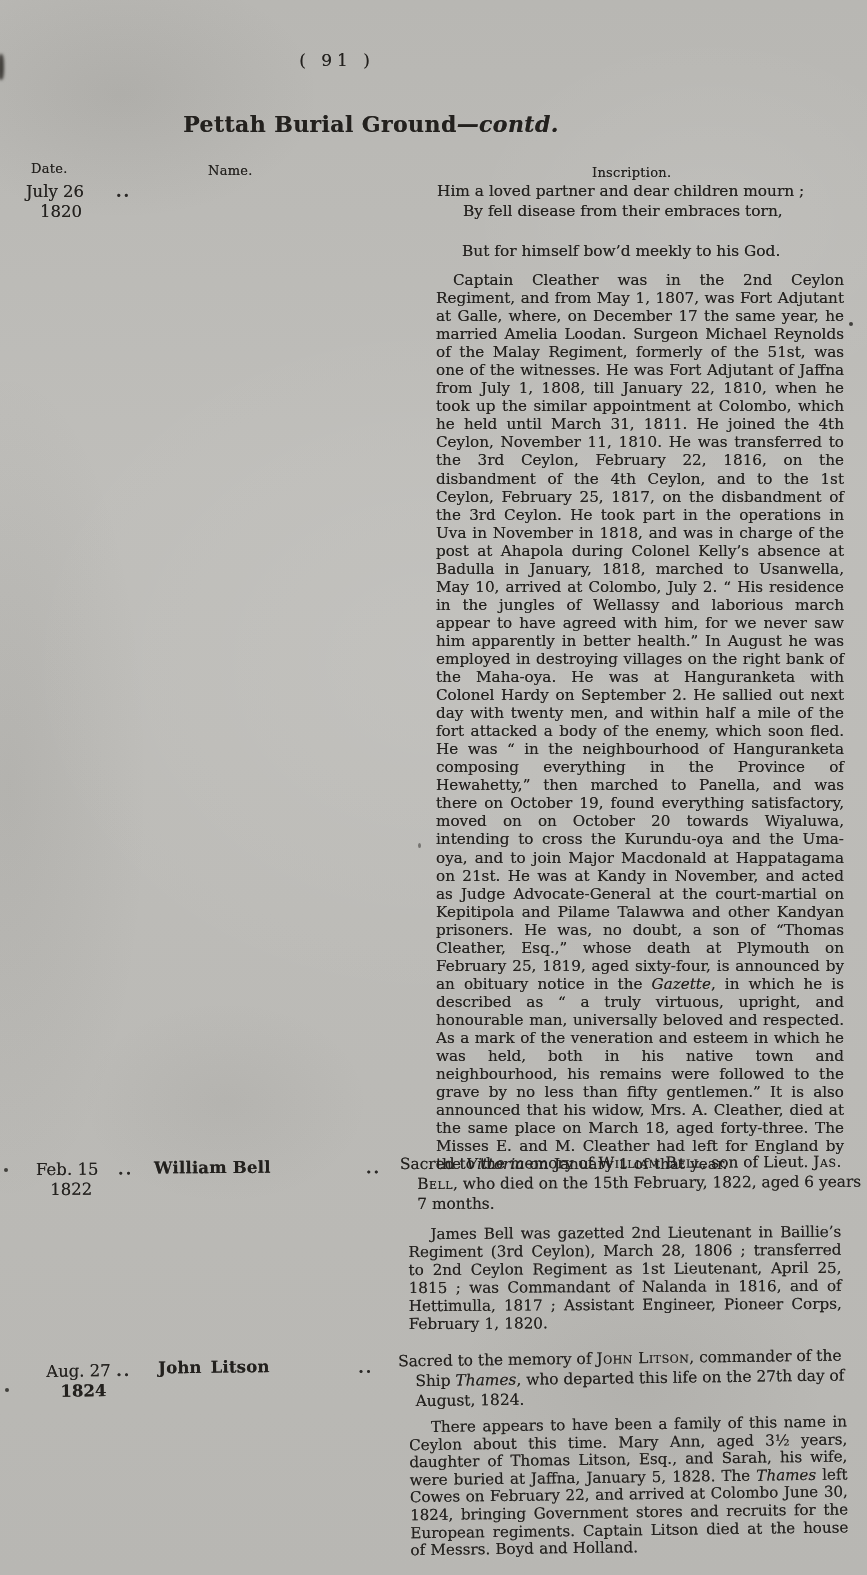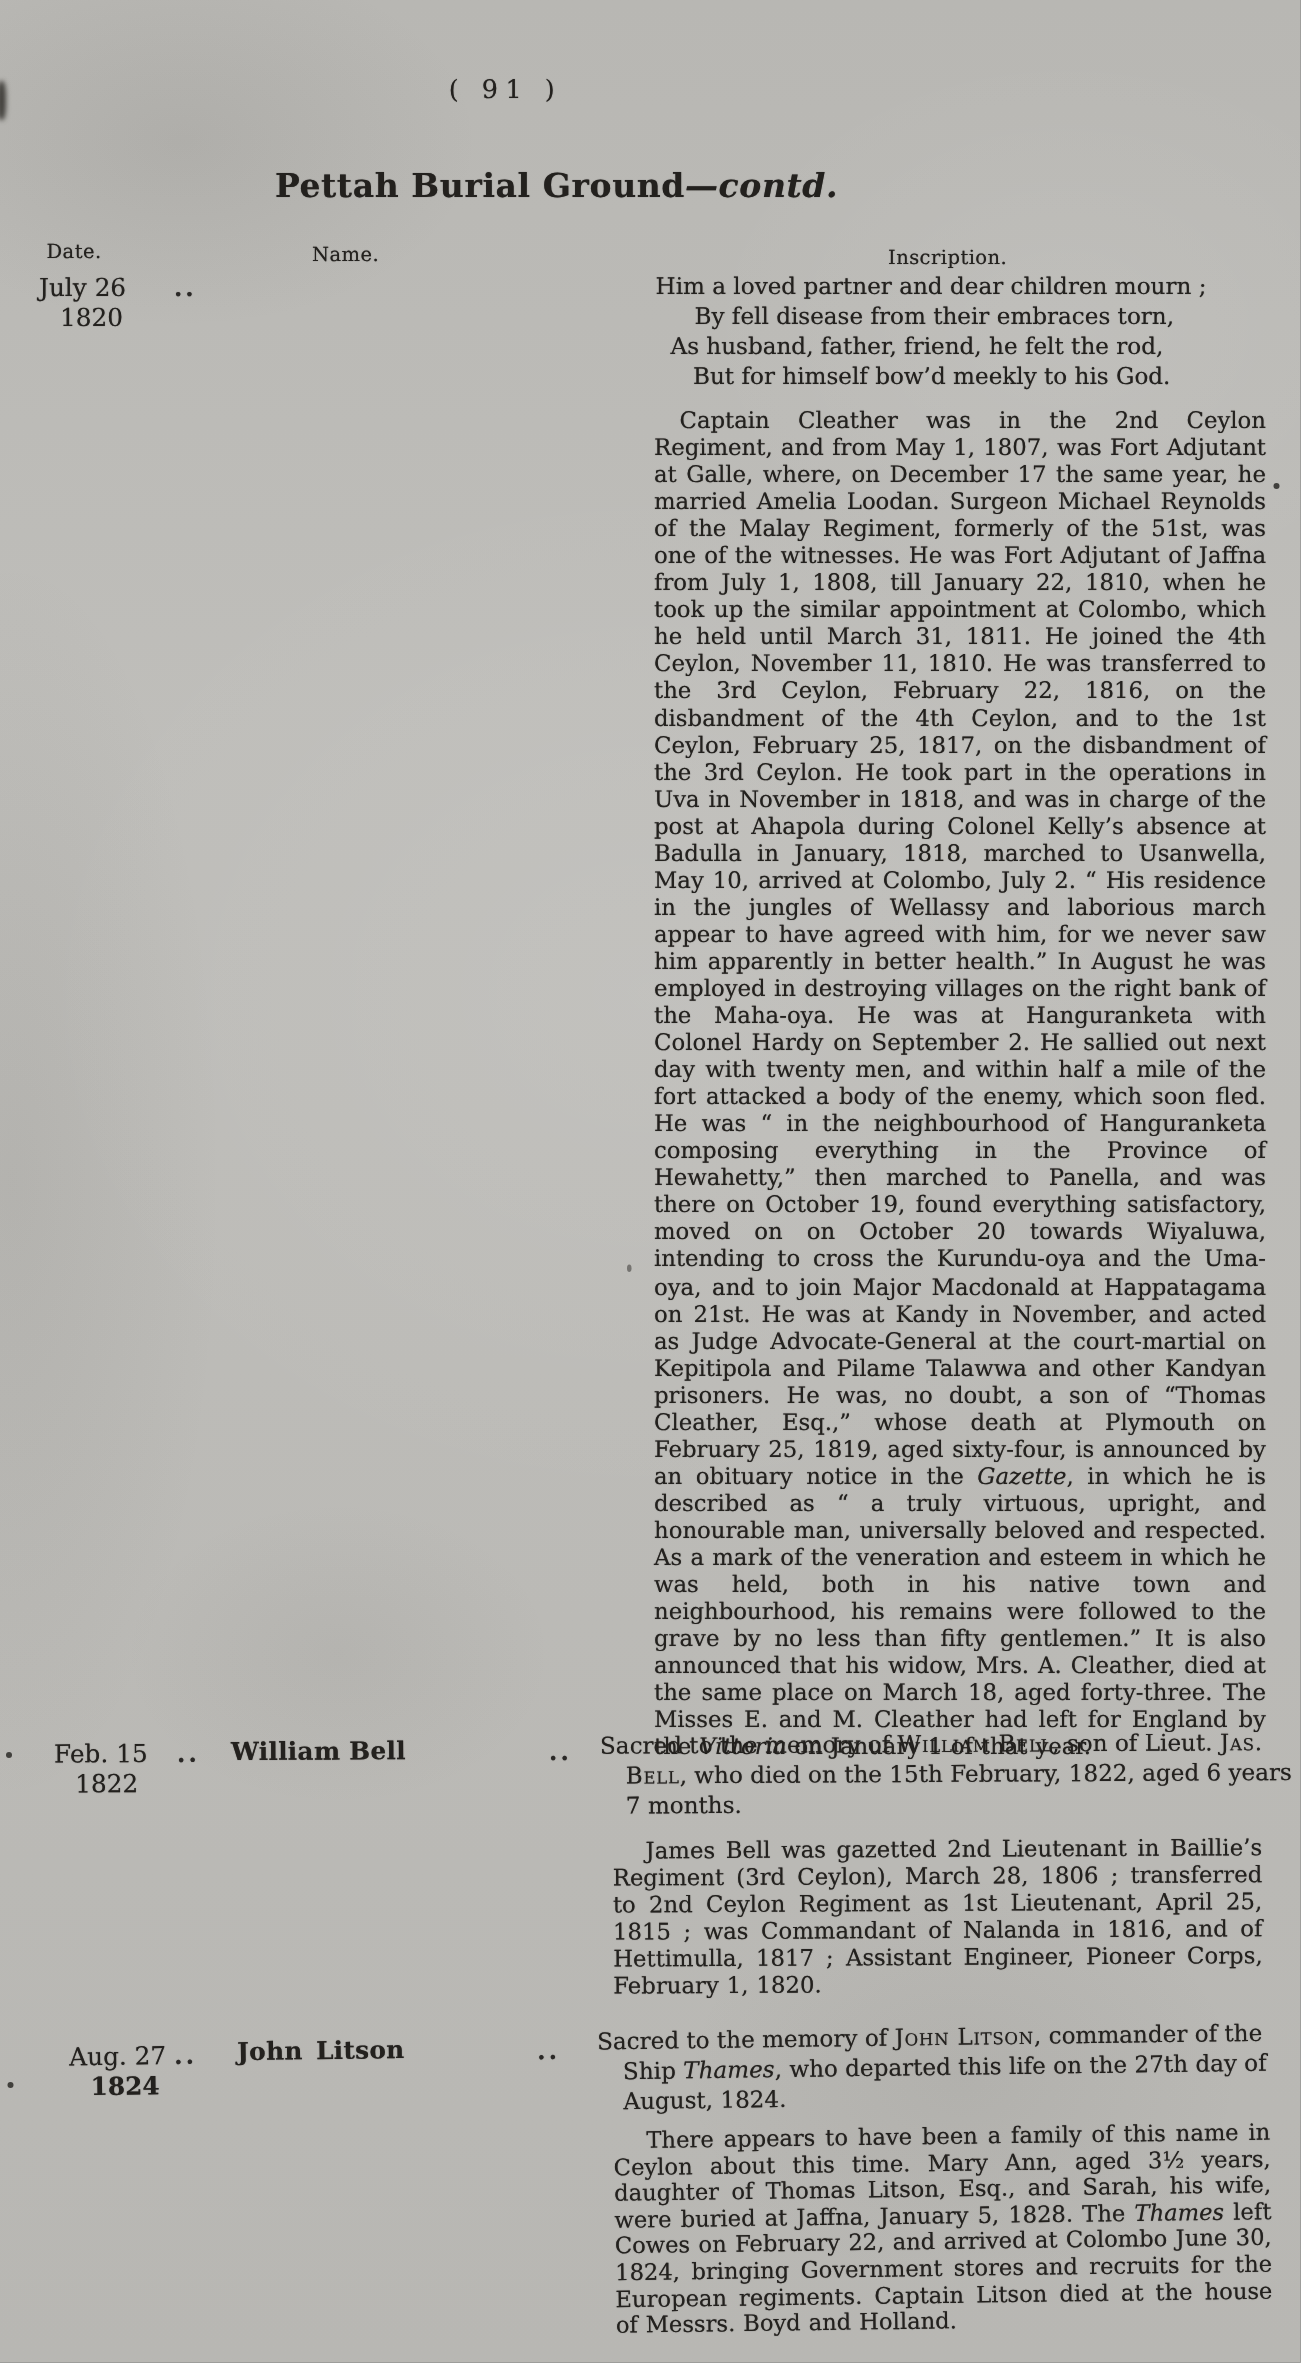--- a/index.html
+++ b/index.html
@@ -82,21 +82,20 @@
   <div class="abs colhead h-date soft">Date.</div>
   <div class="abs colhead h-name soft">Name.</div>
   <div class="abs colhead h-insc soft">Inscription.</div>
 
   <div class="abs date-txt soft" style="top:182px;left:26px;">July 26</div>
   <div class="abs date-txt soft" style="top:202px;left:40px;">1820</div>
   <div class="abs leader soft" style="top:182px;left:116px;">..</div>
 
   <div class="abs poem-line soft" style="top:182px;left:437px;">Him a loved partner and dear children mourn ;</div>
   <div class="abs poem-line soft" style="top:202px;left:463px;">By fell disease from their embraces torn,</div>
-  <div class="abs poem-line soft" style="top:222px;left:447px;">As husband, father, friend, he felt the rod,</div>
   <div class="abs poem-line soft" style="top:242px;left:462px;">But for himself bow’d meekly to his God.</div>
 
   <div class="abs para para1 soft"><span>Captain Cleather was in the 2nd Ceylon Regiment, and from May 1, 1807, was Fort Adjutant at Galle, where, on December 17 the same year, he married Amelia Loodan.  Surgeon Michael Reynolds of the Malay Regiment, formerly of the 51st, was one of the witnesses.  He was Fort Adjutant of Jaffna from July 1, 1808, till January 22, 1810, when he took up the similar appointment at Colombo, which he held until March 31, 1811.  He joined the 4th Ceylon, November 11, 1810.  He was transferred to the 3rd Ceylon, February 22, 1816, on the disbandment of the 4th Ceylon, and to the 1st Ceylon, February 25, 1817, on the disbandment of the 3rd Ceylon.  He took part in the operations in Uva in November in 1818, and was in charge of the post at Ahapola during Colonel Kelly’s absence at Badulla in January, 1818, marched to Usanwella, May 10, arrived at Colombo, July 2. “ His residence in the jungles of Wellassy and laborious march appear to have agreed with him, for we never saw him apparently in better health.”  In August he was employed in destroying villages on the right bank of the Maha-oya.  He was at Hanguranketa with Colonel Hardy on September 2.  He sallied out next day with twenty men, and within half a mile of the fort attacked a body of the enemy, which soon fled.  He was “ in the neighbourhood of Hanguranketa composing everything in the Province of Hewahetty,” then marched to Panella, and was there on October 19, found everything satisfactory, moved on on October 20 towards Wiyaluwa, intending to cross the Kurundu-oya and the Uma-oya, and to join Major Macdonald at Happatagama on 21st.  He was at Kandy in November, and acted as Judge Advocate-General at the court-martial on Kepitipola and Pilame Talawwa and other Kandyan prisoners.  He was, no doubt, a son of “Thomas Cleather, Esq.,” whose death at Plymouth on February 25, 1819, aged sixty-four, is announced by an obituary notice in the </span><span class="seg-i">Gazette</span><span>, in which he is described as “ a truly virtuous, upright, and honourable man, universally beloved and respected.  As a mark of the veneration and esteem in which he was held, both in his native town and neighbourhood, his remains were followed to the grave by no less than fifty gentlemen.”  It is also announced that his widow, Mrs. A. Cleather, died at the same place on March 18, aged forty-three.  The Misses E. and M. Cleather had left for England by the </span><span class="seg-i">Vittoria</span><span> on January 1 of that year.</span></div>
 
   <div class="abs entry-block" id="e2wrap">
     <div class="abs date-txt soft" style="top:6px;left:36px;">Feb. 15</div>
     <div class="abs date-txt soft" style="top:26px;left:50px;">1822</div>
     <div class="abs leader soft" style="top:6px;left:118px;">..</div>
     <div class="abs name-txt soft" style="top:5px;left:154px;"><span class="seg-b">William Bell</span></div>
     <div class="abs leader soft" style="top:6px;left:366px;">..</div>

